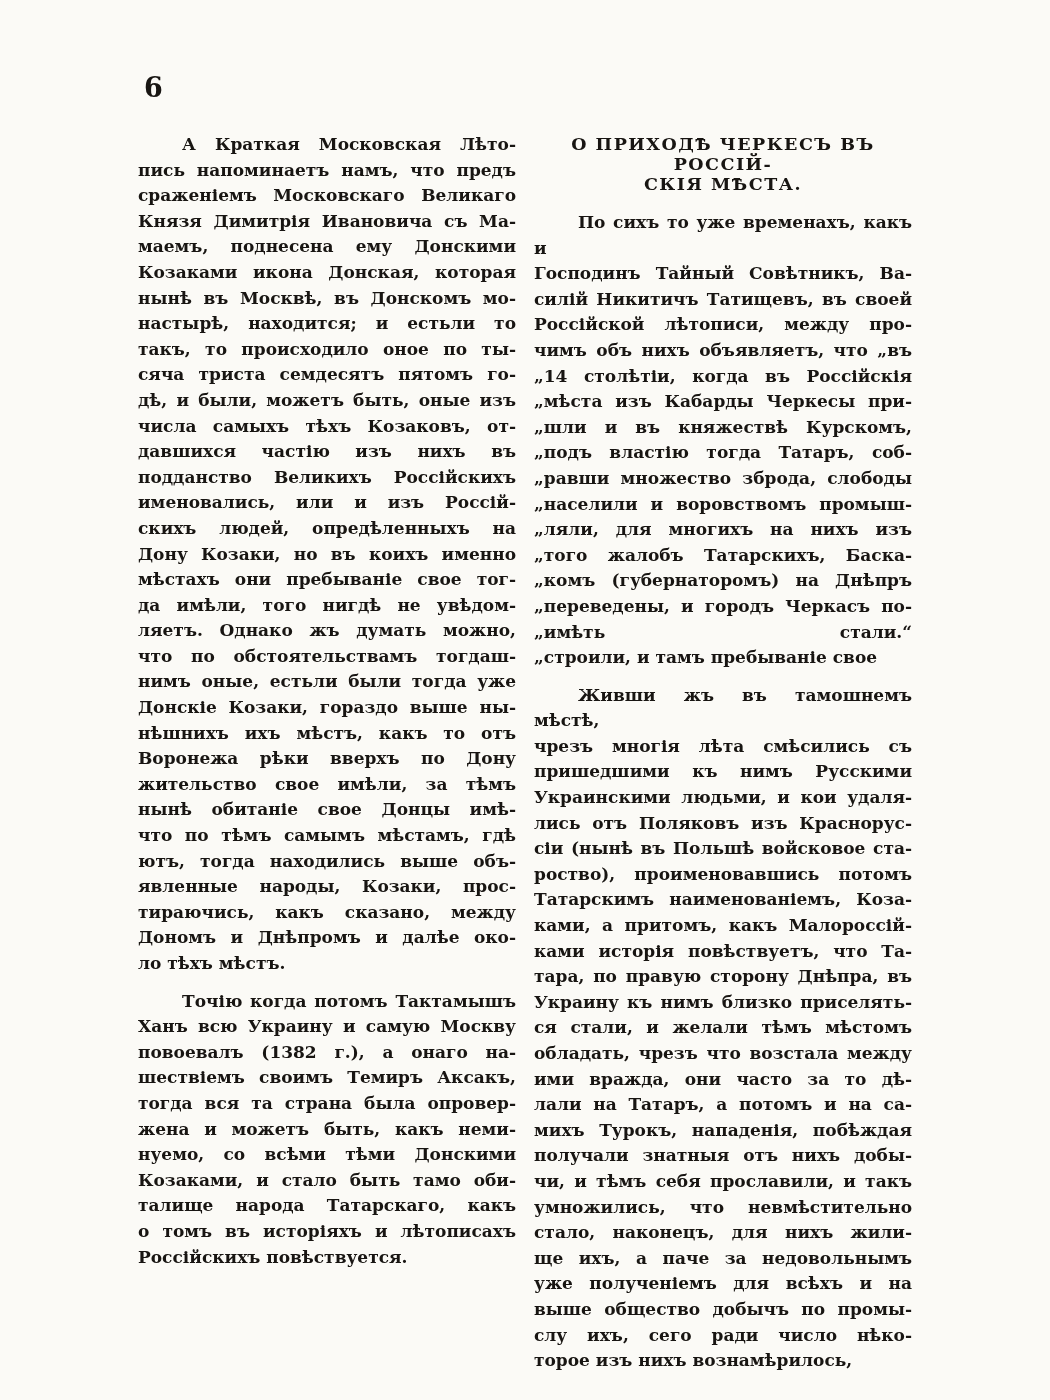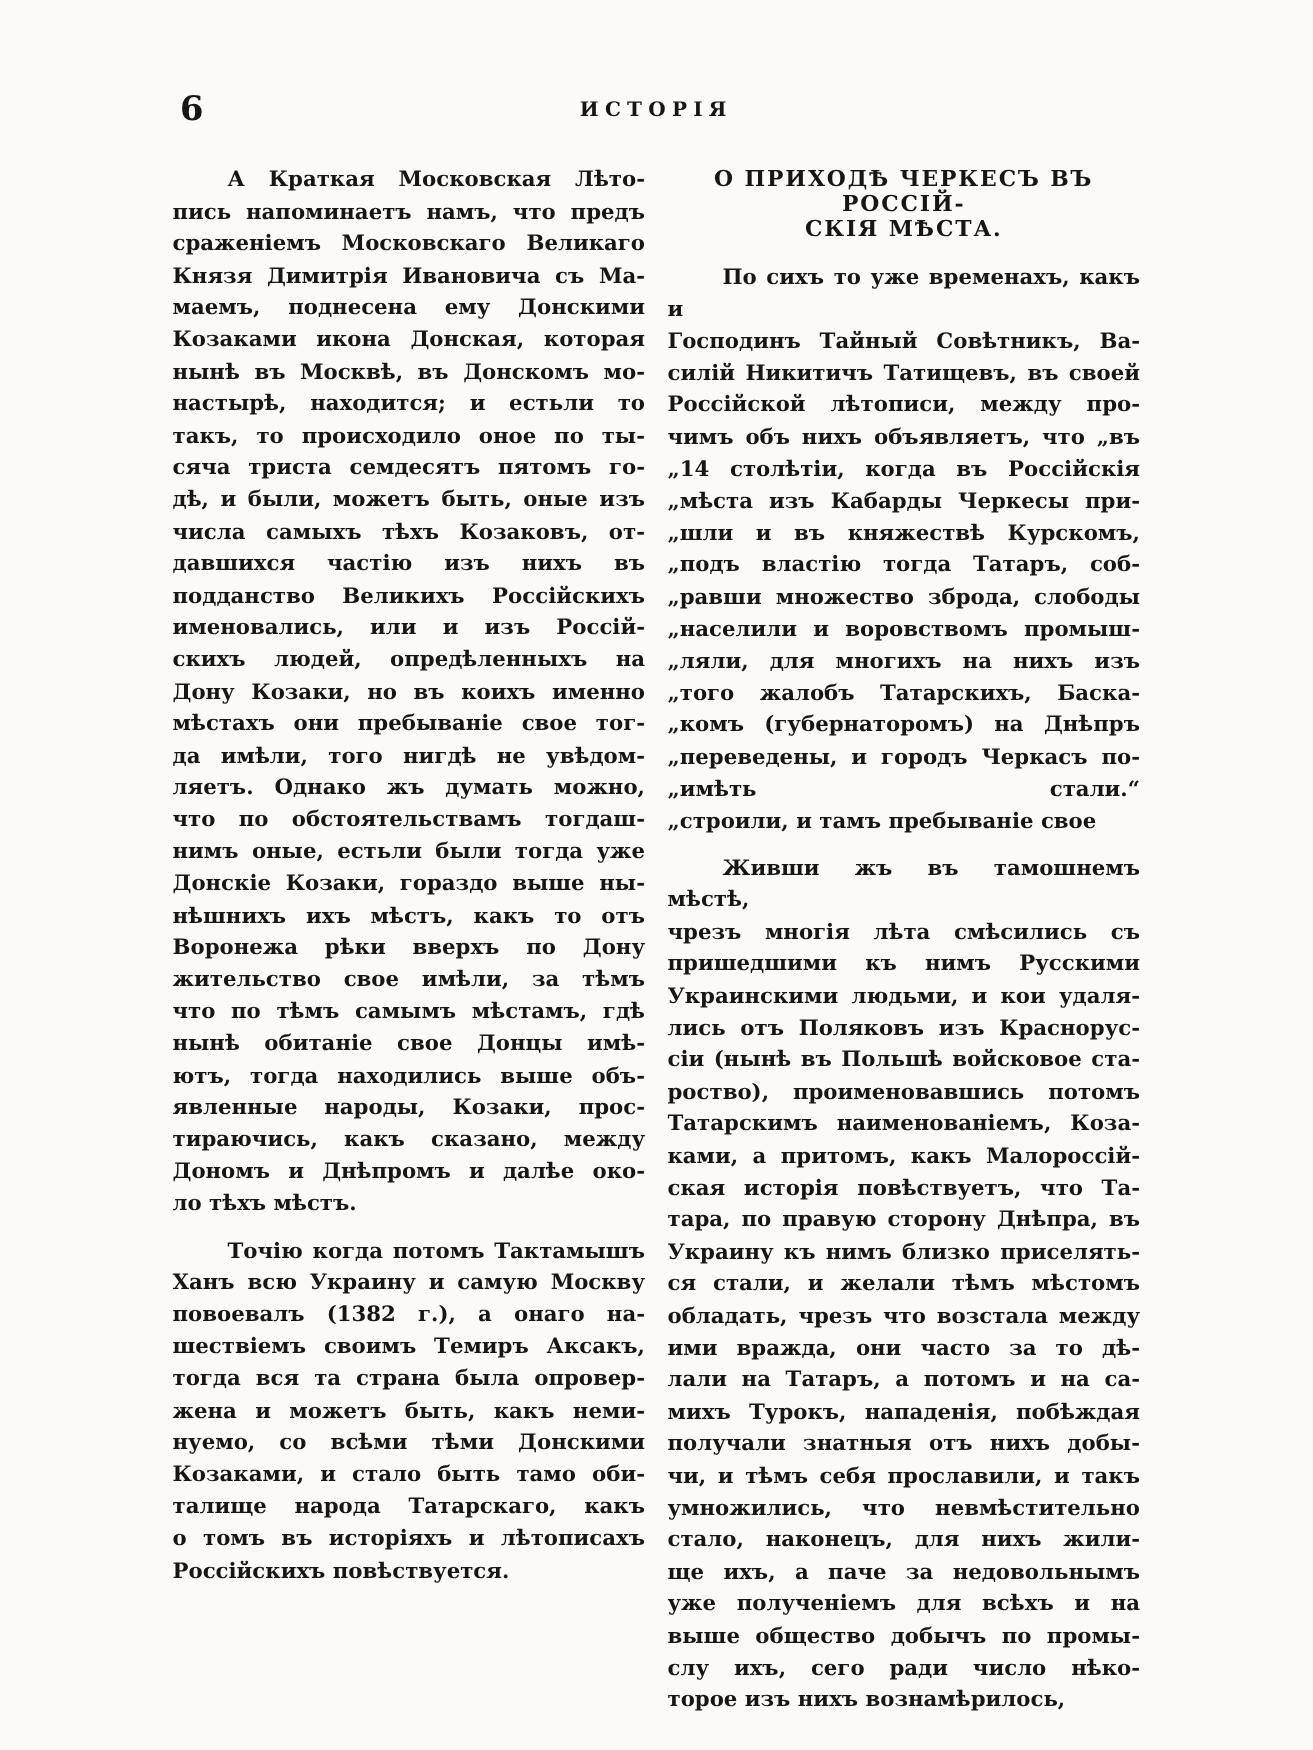--- a/index.html
+++ b/index.html
@@ -83,21 +83,20 @@
     letter-spacing: 1.5px;
   }
 </style>
 </head>
 <body>
 
 <div class="page">
 
   <header class="page-header">
     <span class="page-number">6</span>
-    <span class="running-title">ИСТОРІЯ</span>
   </header>
 
   <div class="columns">
 
     <section class="column">
       <div class="para">
           <div class="line">А Краткая Московская Лѣто-</div>
           <div class="line">пись напоминаетъ намъ, что предъ</div>
           <div class="line">сраженіемъ Московскаго Великаго</div>
           <div class="line">Князя Димитрія Ивановича съ Ма-</div>
@@ -116,22 +115,22 @@
           <div class="line">Дону Козаки, но въ коихъ именно</div>
           <div class="line">мѣстахъ они пребываніе свое тог-</div>
           <div class="line">да имѣли, того нигдѣ не увѣдом-</div>
           <div class="line">ляетъ. Однако жъ думать можно,</div>
           <div class="line">что по обстоятельствамъ тогдаш-</div>
           <div class="line">нимъ оные, естьли были тогда уже</div>
           <div class="line">Донскіе Козаки, гораздо выше ны-</div>
           <div class="line">нѣшнихъ ихъ мѣстъ, какъ то отъ</div>
           <div class="line">Воронежа рѣки вверхъ по Дону</div>
           <div class="line">жительство свое имѣли, за тѣмъ</div>
+          <div class="line">нынѣ обитаніе свое Донцы имѣ-</div>
           <div class="line">что по тѣмъ самымъ мѣстамъ, гдѣ</div>
-          <div class="line">нынѣ обитаніе свое Донцы имѣ-</div>
           <div class="line">ютъ, тогда находились выше объ-</div>
           <div class="line">явленные народы, Козаки, прос-</div>
           <div class="line">тираючись, какъ сказано, между</div>
           <div class="line">Дономъ и Днѣпромъ и далѣе око-</div>
           <div class="line">ло тѣхъ мѣстъ.</div>
         </div>
       <div class="para">
           <div class="line">Точію когда потомъ Тактамышъ</div>
           <div class="line">Ханъ всю Украину и самую Москву</div>
           <div class="line">повоевалъ (1382 г.), а онаго на-</div>
@@ -173,21 +172,21 @@
       <div class="para">
           <div class="line">Живши жъ въ тамошнемъ мѣстѣ,</div>
           <div class="line">чрезъ многія лѣта смѣсились съ</div>
           <div class="line">пришедшими къ нимъ Русскими</div>
           <div class="line">Украинскими людьми, и кои удаля-</div>
           <div class="line">лись отъ Поляковъ изъ Краснорус-</div>
           <div class="line">сіи (нынѣ въ Польшѣ войсковое ста-</div>
           <div class="line">роство), проименовавшись потомъ</div>
           <div class="line">Татарскимъ наименованіемъ, Коза-</div>
           <div class="line">ками, а притомъ, какъ Малороссій-</div>
-          <div class="line">ская исторія повѣствуетъ, что Та-</div>
+          <div class="line">ками исторія повѣствуетъ, что Та-</div>
           <div class="line">тара, по правую сторону Днѣпра, въ</div>
           <div class="line">Украину къ нимъ близко приселять-</div>
           <div class="line">ся стали, и желали тѣмъ мѣстомъ</div>
           <div class="line">обладать, чрезъ что возстала между</div>
           <div class="line">ими вражда, они часто за то дѣ-</div>
           <div class="line">лали на Татаръ, а потомъ и на са-</div>
           <div class="line">михъ Турокъ, нападенія, побѣждая</div>
           <div class="line">получали знатныя отъ нихъ добы-</div>
           <div class="line">чи, и тѣмъ себя прославили, и такъ</div>
           <div class="line">умножились, что невмѣстительно</div>

